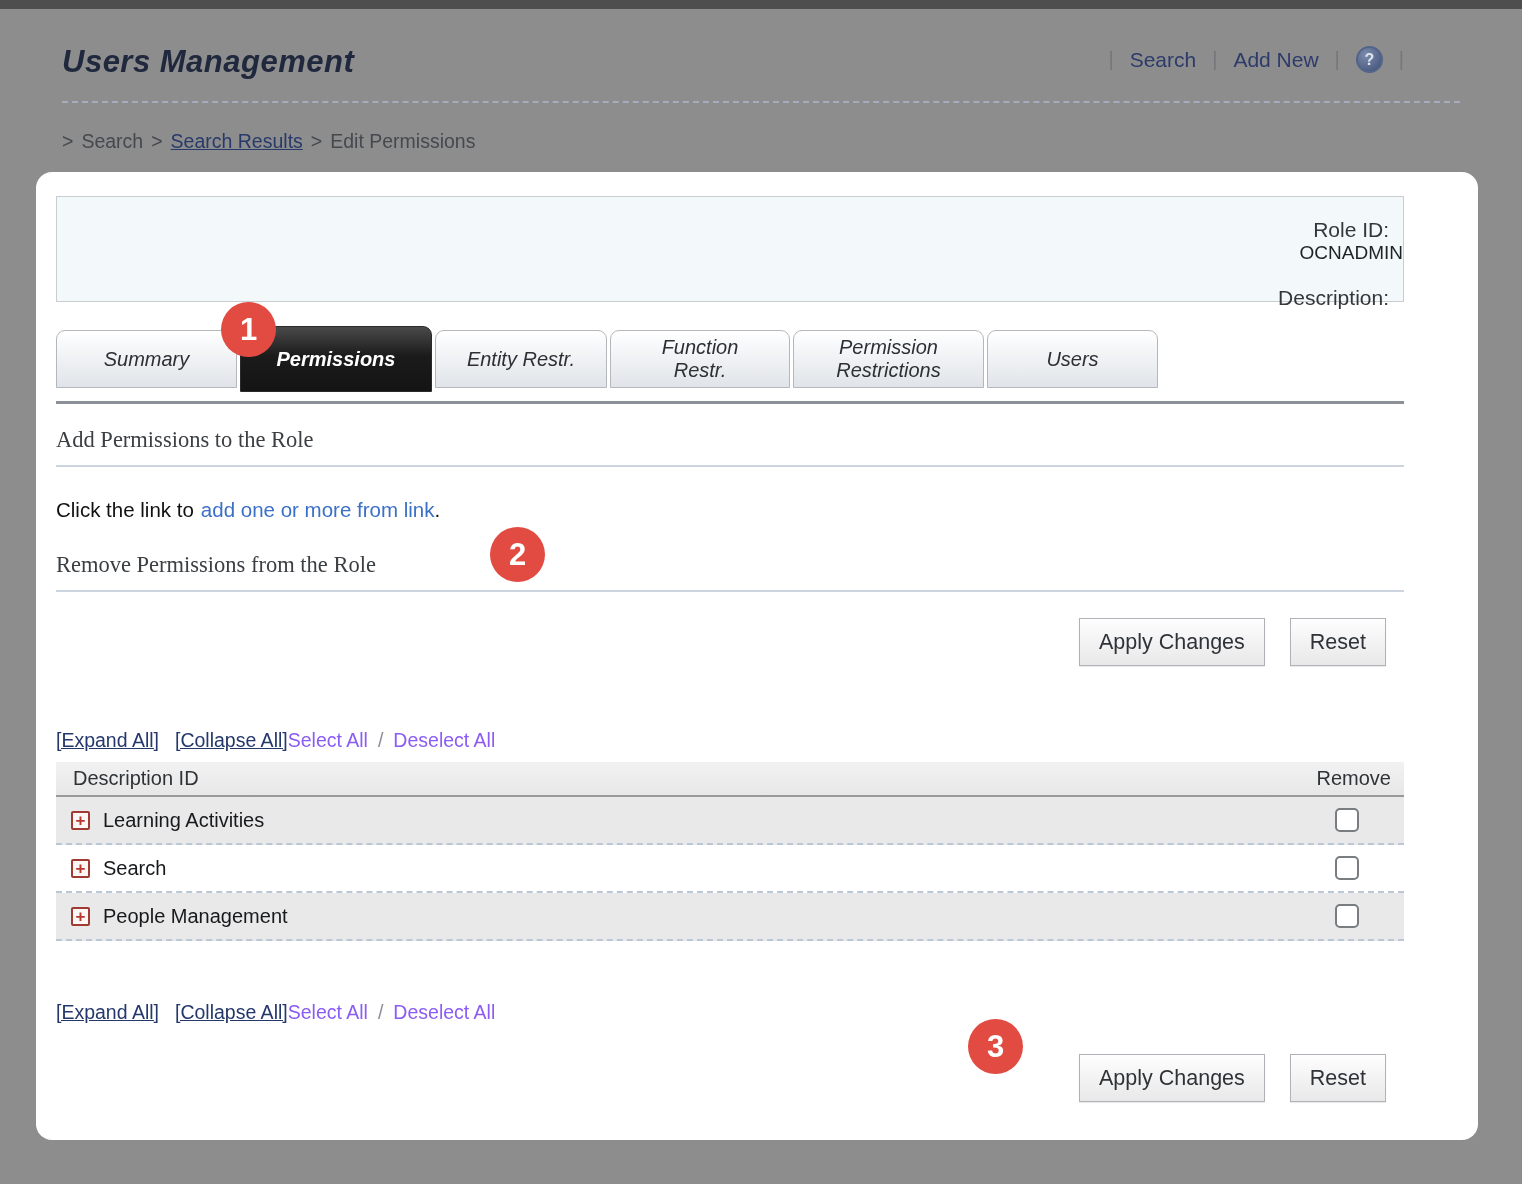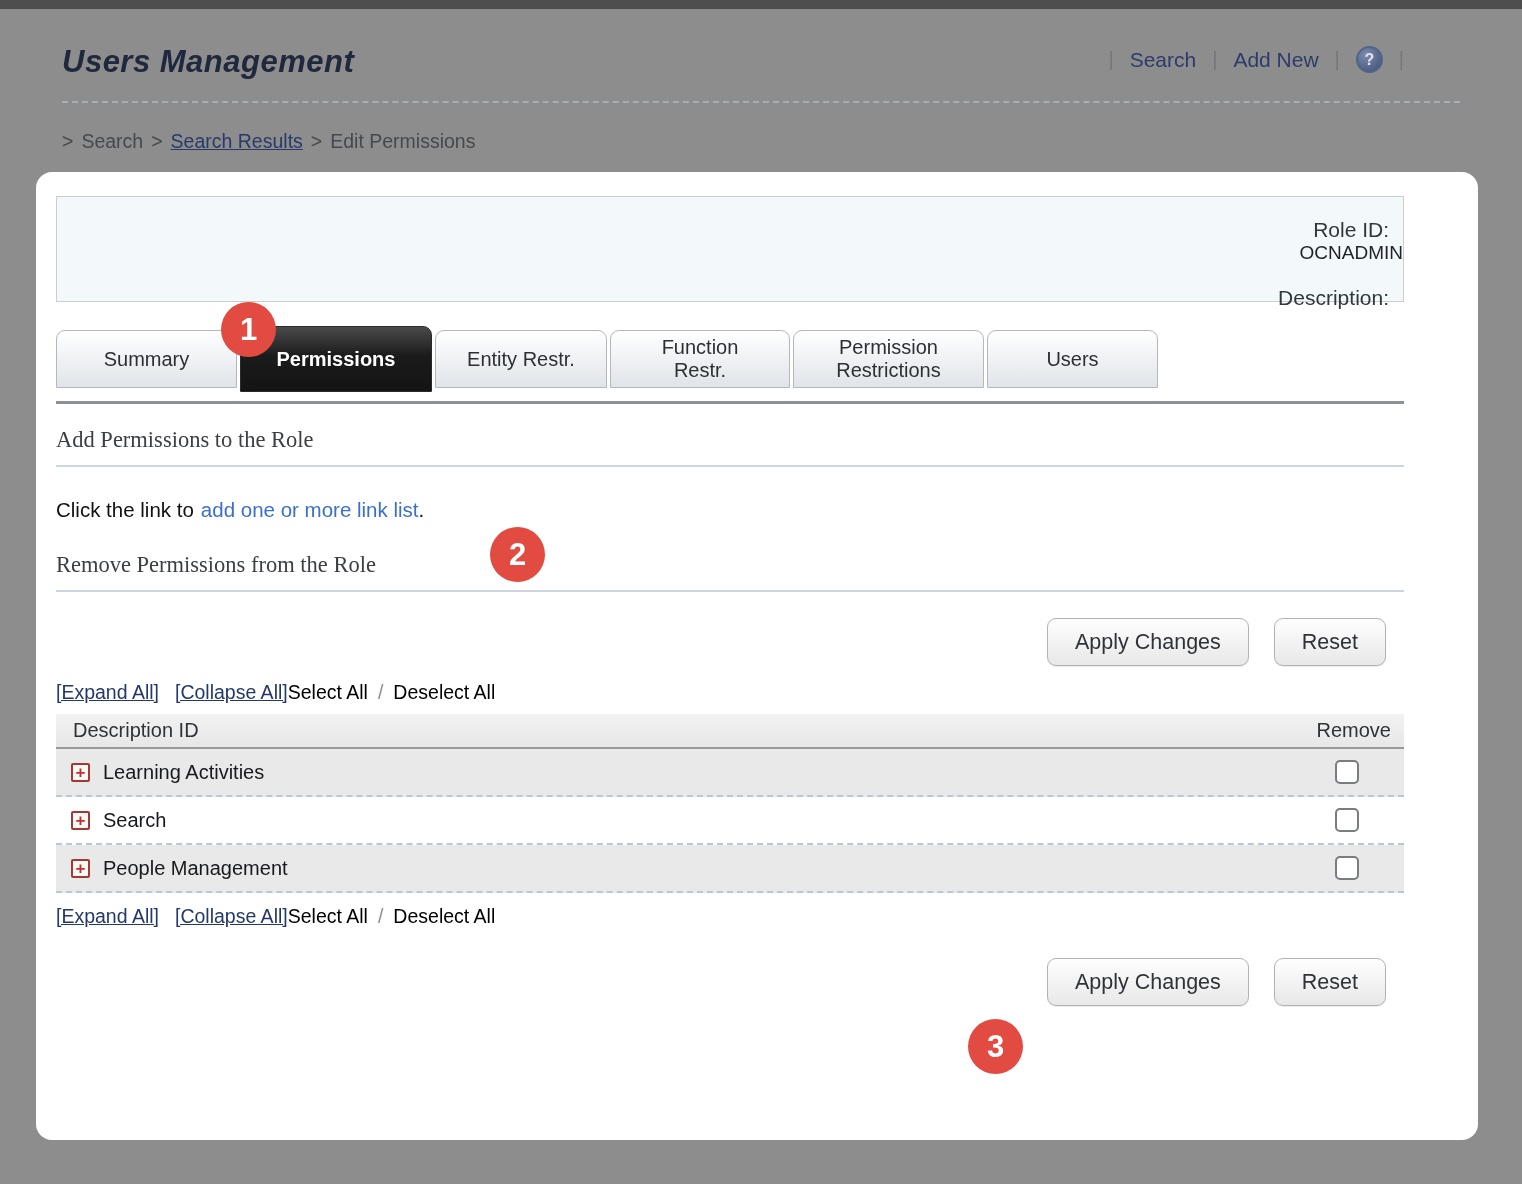--- a/index.html
+++ b/index.html
@@ -23,47 +23,47 @@
   .panel { position:absolute; left:36px; top:172px; width:1442px; height:968px; background:#ffffff; border-radius:16px; }
   .panel-inner { padding:24px 74px 0 20px; }
 
   .role-box { width:100%; height:106px; background:#f3f8fb; border:1px solid #c9cdd0; padding-top:13px; }
   .role-row { display:flex; align-items:flex-end; margin-top:8px;flex-direction:column; }
   .role-row + .role-row { margin-top:22px; }
   .role-label { width:212px; text-align:right; padding-right:14px; font-size:21px; color:#33373c; }
   .role-value { font-size:19px; color:#1f2328; }
 
   
-  .tabs { display:flex; gap:3px; margin-top:28px; height:58px; align-items:flex-end; position:relative; }
+  .tabs { display:flex; gap:3px; margin-top:28px; height:58px; align-items:flex-end; position:relative;font-style:italic; }
   .tab { height:58px; display:flex; align-items:center; justify-content:center; text-align:center;
     background:linear-gradient(#ffffff,#e0e4e9); border:1px solid #b4b8bc; border-radius:9px 9px 0 0;
     font-size:20px; color:#2c3035; cursor:pointer; line-height:1.15; }
   .tab.active { height:66px; background:linear-gradient(#4a4a4a 0%,#1b1b1b 45%,#141414 100%); color:#ffffff; font-weight:700;
     border-color:#2a2a2a; margin-bottom:-4px; z-index:2; }
   .tab .lbl-narrow { display:inline-block; max-width:104px; }
   .tab .lbl-mid { display:inline-block; max-width:150px; }
 
   
   .page-heading { margin-top:18px; font-size:25px; color:#3b3f43; }
   .rule-dark { margin-top:13px; height:3px; background:#8b9196; }
   .section-title { margin-top:23px; font-size:22.5px; color:#3b3f43;font-family:Liberation Serif, serif; }
   .rule-light { margin-top:12px; height:2px; background:#ccd5df; }
   .instruction { margin-top:31px; font-size:20.5px; color:#111111; }
   .instruction .add-link { color:#3b70c8; margin-left:7px; cursor:pointer; }
   .remove-title { margin-top:30px; }
 
   .btn-row { display:flex; justify-content:flex-end; gap:25px; margin-top:26px; padding-right:18px; }
   .btn { font-family:inherit; font-size:21.5px; color:#2f3338; background:linear-gradient(#fefefe,#e8e8e8);
-    border:1.5px solid #afb3b7; border-radius:9px; padding:0 27px; height:48px; cursor:pointer; box-shadow:0 1px 1px rgba(0,0,0,0.08); }
+    border:1.5px solid #afb3b7; border-radius:0; padding:0 19px; height:48px; cursor:pointer; box-shadow:0 1px 1px rgba(0,0,0,0.08); }
 
   .links-row { display:flex; justify-content:flex-start; align-items:baseline; margin-top:15px; font-size:19.5px; }
   .links-left { display:flex; gap:16px; }
   .links-left a { color:#24386b; text-decoration:underline; cursor:pointer; }
   .links-right { display:flex; gap:10px; align-items:baseline; }
-  .links-right a { color:#000000; text-decoration:none; cursor:pointer; }
+  .links-right a { color:#8b5cf6; text-decoration:none; cursor:pointer;margin-top:48px; }
   .links-right .slash { color:#8b9096; }
 
   
   .perm-table { margin-top:10px; width:100%; }
   .t-head { display:flex; align-items:center; height:35px; background:linear-gradient(#f2f2f2,#e7e7e7); border-bottom:2px solid #97999b; font-size:20px; color:#2f3337; }
   .t-head .col-perm { padding-left:17px; }
   .t-head .col-remove { margin-left:auto; padding-right:13px; }
   .t-row { display:flex; align-items:center; height:48px; border-bottom:2px dashed #b9c7d7; }
   .t-row.alt { background:#e9e9e9; }
   .plus-box { width:19px; height:19px; margin-left:15px; background:#fdf7f6; border:2px solid #a03a33; border-radius:2px;
@@ -141,21 +141,21 @@
             <span>Users</span>
           </div>
       </div>
 
       <div class="rule-dark"></div>
 
       <div class="section-title">Add Permissions to the Role</div>
       <div class="rule-light"></div>
 
       <div class="instruction">
-        <span>Click the link to</span><span class="add-link">add one or more link list</span><span>.</span>
+        <span>Click the link to</span><span class="add-link">add one or more from link</span><span>.</span>
       </div>
 
       <div class="section-title remove-title">Remove Permissions from the Role</div>
       <div class="rule-light"></div>
 
       <div class="btn-row">
         <button class="btn">Apply Changes</button>
         <button class="btn">Reset</button>
       </div>
 

